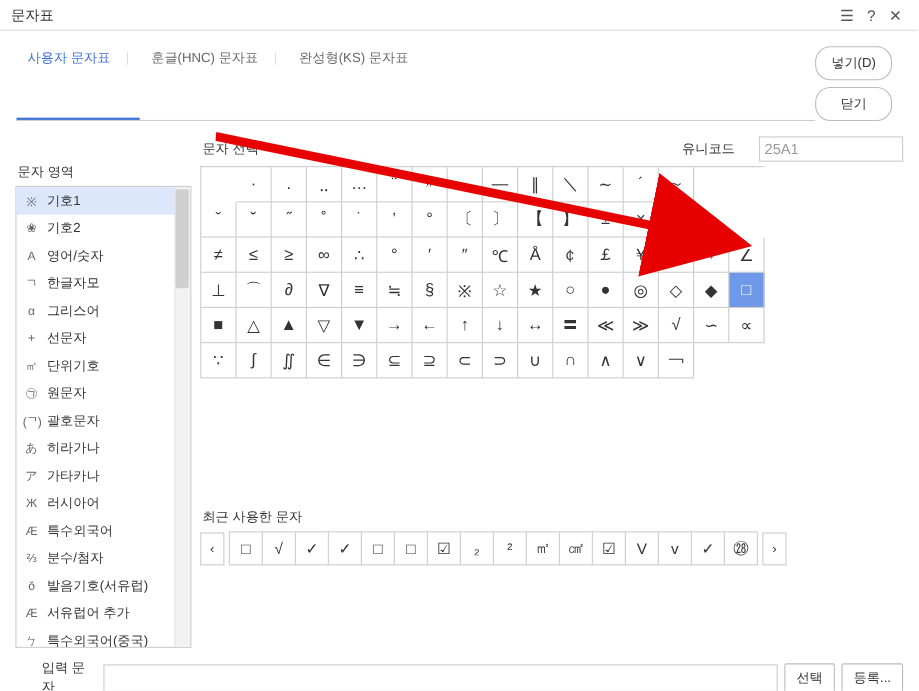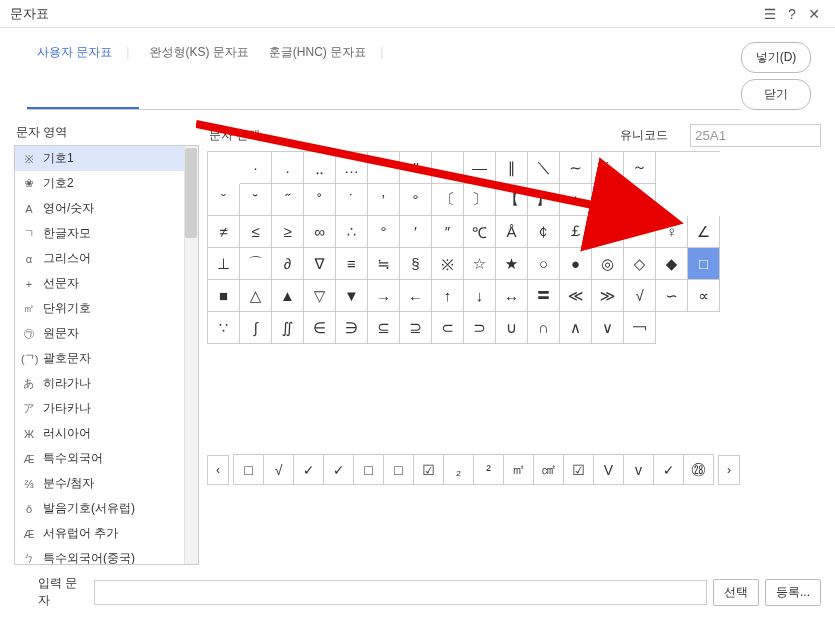--- a/index.html
+++ b/index.html
@@ -2,31 +2,31 @@
 <html><head>
 <meta charset="utf-8">
 <style>
 * { box-sizing: border-box; margin: 0; padding: 0; font-family: "Malgun Gothic", sans-serif; }
 body { background: #fff; width: 835px; height: 628px; font-size: 12px; color: #333; position: relative; }
 
 .titlebar { height: 28px; display: flex; align-items: center; padding: 0 10px; border-bottom: 1px solid #ddd; }
 .titlebar .title { flex: 1; font-size: 13px; }
 .titlebar .ticon { width: 22px; text-align: center; color: #555; cursor: pointer; font-size: 14px; }
 
-.topwrap { display: flex; padding: 8px 14px 0 27px; }
+.topwrap { display: flex; padding: 8px 14px 0 15px; }
 .tabs { flex: 1; display: flex; gap: 0; border-bottom: 1px solid #ccc; }
 .tab { padding: 8px 10px; color: #666; cursor: pointer; border-bottom: 2px solid transparent; }
 .tab.sep::after { content: "|"; color: #ddd; margin-left: 14px; }
 .tab.active { color: #3b6fd6; border-bottom: 2px solid #3b6fd6; font-weight: 500; }
 
 .rightbtns { width: 80px; display: flex; flex-direction: column; gap: 6px; margin-top: 6px; }
 .btn { border: 1px solid #bbb; background: #fff; padding: 6px 0; width: 70px; text-align: center; cursor: pointer; border-radius: 14px; }
 
 .main { display: flex; padding: 8px 14px 0 14px; gap: 8px; }
-.catcol { width: 185px; }
+.catcol { width: 160px; margin-top: 24px; }
 .catlabel { padding: 6px 0 4px 2px; }
 .catlist { border: 1px solid #ccc; height: 420px; overflow-y: auto; position: relative; }
 .catitem { padding: 4px 6px; display: flex; gap: 6px; align-items: center; cursor: pointer; white-space: nowrap; }
 .catitem .pre { width: 16px; text-align: center; color: #666; font-size: 11px; }
 .catitem.sel { background: #dde7fb; }
 .scrollbar-stub { position: absolute; right: 0; top: 0; width: 14px; height: 100%; background: #f2f2f2; border-left: 1px solid #e4e4e4; }
 .scrollbar-thumb { position: absolute; right: 1px; top: 2px; width: 12px; height: 90px; background: #cfcfcf; border-radius: 2px; }
 
 .gridcol { flex: 1; }
 .gridhdr { display: flex; align-items: center; padding: 6px 0 4px 2px; }
@@ -60,22 +60,22 @@
 <div class="titlebar">
   <div class="title">문자표</div>
   <div class="ticon">☰</div>
   <div class="ticon">?</div>
   <div class="ticon">✕</div>
 </div>
 
 <div class="topwrap">
   <div class="tabs" id="tabs">
       <div class="tab active sep">사용자 문자표</div>
+      <div class="tab sep">훈글(HNC) 문자표</div>
       <div class="tab">완성형(KS) 문자표</div>
-      <div class="tab sep">훈글(HNC) 문자표</div>
     </div>
   <div class="rightbtns">
     <div class="btn">넣기(D)</div>
     <div class="btn">닫기</div>
   </div>
 </div>
 
 <div class="main">
   <div class="catcol">
     <div class="catlabel">문자 영역</div>
@@ -252,20 +252,21 @@
         <div class="cell">⊃</div>
         <div class="cell">∪</div>
         <div class="cell">∩</div>
         <div class="cell">∧</div>
         <div class="cell">∨</div>
         <div class="cell">￢</div>
         <div class="cell" style="visibility: hidden; border: none;"></div>
         <div class="cell" style="visibility: hidden; border: none;"></div>
       </div>
     <div style="height:110px;"></div>
+    <div class="recentlbl">최근 사용한 문자</div>
     <div class="recentrow">
       <div class="recentnav">‹</div>
       <div class="recent" id="recent" style="grid-template-columns: repeat(16, 30px);">
           <div class="rcell">□</div>
           <div class="rcell">√</div>
           <div class="rcell">✓</div>
           <div class="rcell">✓</div>
           <div class="rcell">□</div>
           <div class="rcell">□</div>
           <div class="rcell">☑</div>

